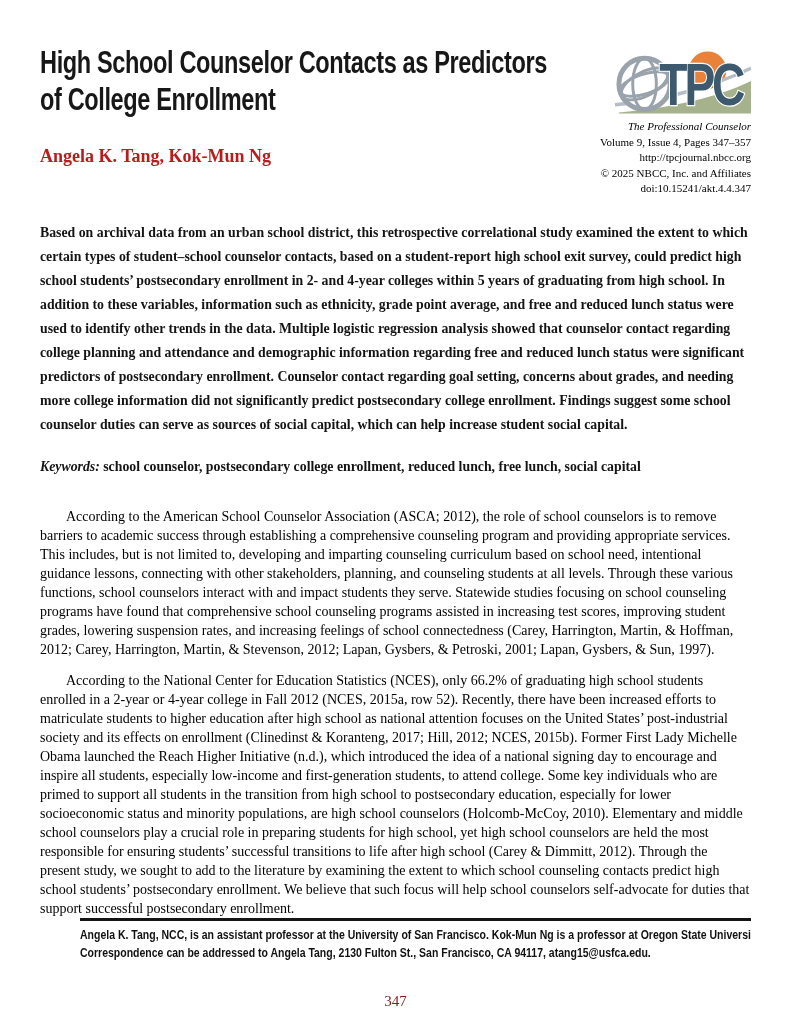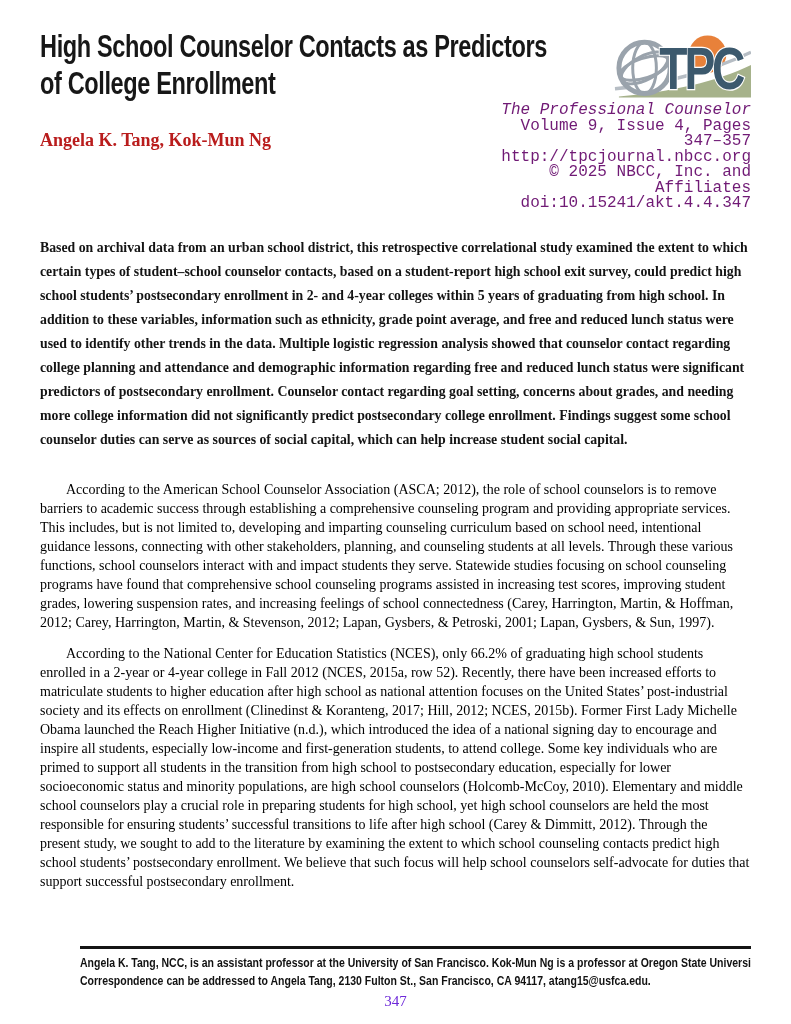--- a/index.html
+++ b/index.html
@@ -1,49 +1,49 @@
 <!DOCTYPE html>
 <html><head>
 <meta charset="utf-8">
 <style>
   html,body{margin:0;padding:0;background:#e8e8e8;}
   .page{
     position:relative;width:791px;height:1024px;box-sizing:border-box;
     margin:0 auto;background:#ffffff;overflow:hidden;
-    padding:18px 40px 14px;display:flex;flex-direction:column;
+    padding:34px 40px 14px;display:flex;flex-direction:column;
     font-family:"Liberation Serif",serif;color:#1f1f1f;
   }
   
   .header{display:flex;justify-content:space-between;align-items:flex-start;}
   .header-left{padding-top:10px;min-width:0;}
   .title-line{
     font-family:"Liberation Sans",sans-serif;font-weight:700;font-size:31px;
     line-height:37px;letter-spacing:-0.5px;white-space:nowrap;
     transform:scaleX(0.76);transform-origin:left center;color:#171717;
   }
   .authors{margin-top:28px;font-weight:700;font-size:18px;color:#b91c1c;}
   .header-right{width:196px;flex-shrink:0;display:flex;flex-direction:column;align-items:flex-end;margin-top:12px;}
-  .journal-info{text-align:right;font-size:16px;line-height:15.5px;color:#701a75;margin-top:3px;font-family:Liberation Mono, monospace;}
+  .journal-info{text-align:right;font-size:11px;line-height:15.5px;color:#000000;margin-top:3px;}
   .journal-name{font-style:italic;}
   
   .abstract-block{margin-top:24px;font-weight:700;font-size:13.8px;line-height:24px;color:#141414;}
   .keywords{margin-top:18px;}
   .kw-label{font-style:italic;}
   
   .body-text{margin-top:28px;font-size:14px;line-height:19px;color:#000000;}
   .body-text p{margin:0 0 12px;text-indent:26px;}
   .body-text p:last-child{margin-bottom:0;}
   
   .footnote{margin-top:auto;border-top:3px solid #141414;padding-top:5px;overflow:hidden;margin-left:40px;}
   .footnote-text{
     font-family:"Liberation Sans",sans-serif;font-weight:700;font-size:13px;
     line-height:17.5px;width:880px;transform:scaleX(0.8079);transform-origin:left top;
     color:#111;
   }
-  .page-number{text-align:center;font-size:15px;margin-top:4px;color:#6d28d9;}
+  .page-number{text-align:center;font-size:15px;margin-top:32px;color:#7f1d1d;}
 </style>
 </head>
 <body>
 
 <div class="page">
 
   <div class="header">
     <div class="header-left">
       <div class="title-line">High School Counselor Contacts as Predictors</div>
       <div class="title-line">of College Enrollment</div>
@@ -75,20 +75,23 @@
         <div>Volume 9, Issue 4, Pages 347–357</div>
         <div>http://tpcjournal.nbcc.org</div>
         <div>© 2025 NBCC, Inc. and Affiliates</div>
         <div>doi:10.15241/akt.4.4.347</div>
       </div>
     </div>
   </div>
 
   <div class="abstract-block">
     <div>Based on archival data from an urban school district, this retrospective correlational study examined the extent to which certain types of student–school counselor contacts, based on a student-report high school exit survey, could predict high school students’ postsecondary enrollment in 2- and 4-year colleges within 5 years of graduating from high school. In addition to these variables, information such as ethnicity, grade point average, and free and reduced lunch status were used to identify other trends in the data. Multiple logistic regression analysis showed that counselor contact regarding college planning and attendance and demographic information regarding free and reduced lunch status were significant predictors of postsecondary enrollment. Counselor contact regarding goal setting, concerns about grades, and needing more college information did not significantly predict postsecondary college enrollment. Findings suggest some school counselor duties can serve as sources of social capital, which can help increase student social capital.</div>
+    <div class="keywords">
+      <span class="kw-label">Keywords:</span><span> school counselor, postsecondary college enrollment, reduced lunch, free lunch, social capital</span>
+    </div>
   </div>
 
   <div class="body-text">
     <p>According to the American School Counselor Association (ASCA; 2012), the role of school counselors is to remove barriers to academic success through establishing a comprehensive counseling program and providing appropriate services. This includes, but is not limited to, developing and imparting counseling curriculum based on school need, intentional guidance lessons, connecting with other stakeholders, planning, and counseling students at all levels. Through these various functions, school counselors interact with and impact students they serve. Statewide studies focusing on school counseling programs have found that comprehensive school counseling programs assisted in increasing test scores, improving student grades, lowering suspension rates, and increasing feelings of school connectedness (Carey, Harrington, Martin, &amp; Hoffman, 2012; Carey, Harrington, Martin, &amp; Stevenson, 2012; Lapan, Gysbers, &amp; Petroski, 2001; Lapan, Gysbers, &amp; Sun, 1997).</p>
     <p>According to the National Center for Education Statistics (NCES), only 66.2% of graduating high school students enrolled in a 2-year or 4-year college in Fall 2012 (NCES, 2015a, row 52). Recently, there have been increased efforts to matriculate students to higher education after high school as national attention focuses on the United States’ post-industrial society and its effects on enrollment (Clinedinst &amp; Koranteng, 2017; Hill, 2012; NCES, 2015b). Former First Lady Michelle Obama launched the Reach Higher Initiative (n.d.), which introduced the idea of a national signing day to encourage and inspire all students, especially low-income and first-generation students, to attend college. Some key individuals who are primed to support all students in the transition from high school to postsecondary education, especially for lower socioeconomic status and minority populations, are high school counselors (Holcomb-McCoy, 2010). Elementary and middle school counselors play a crucial role in preparing students for high school, yet high school counselors are held the most responsible for ensuring students’ successful transitions to life after high school (Carey &amp; Dimmitt, 2012). Through the present study, we sought to add to the literature by examining the extent to which school counseling contacts predict high school students’ postsecondary enrollment. We believe that such focus will help school counselors self-advocate for duties that support successful postsecondary enrollment.</p>
   </div>
 
   <div class="footnote">
     <div class="footnote-text">Angela K. Tang, NCC, is an assistant professor at the University of San Francisco. Kok-Mun Ng is a professor at Oregon State University. Correspondence can be addressed to Angela Tang, 2130 Fulton St., San Francisco, CA 94117, atang15@usfca.edu.</div>
   </div>

